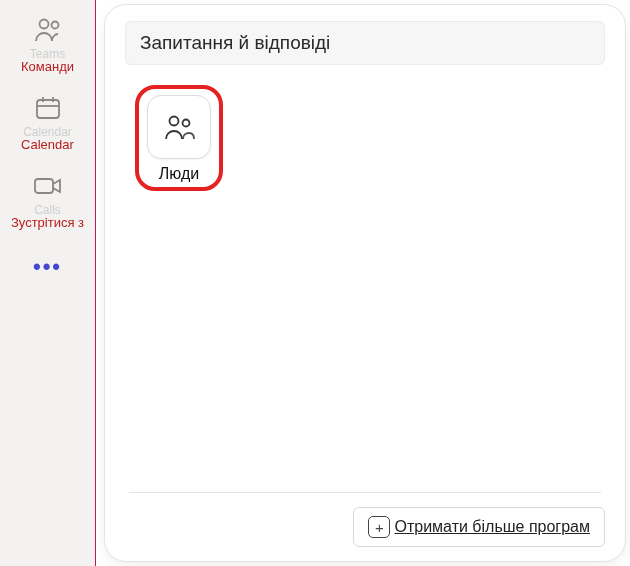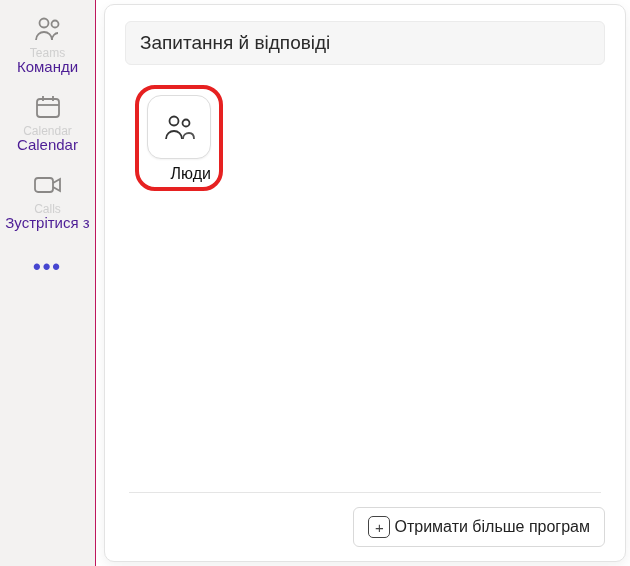--- a/index.html
+++ b/index.html
@@ -22,58 +22,58 @@
     justify-content: center;
     min-height: 78px;
     padding: 8px 2px 6px 2px;
     color: #8a8886;
     position: relative;
     cursor: pointer;
   }
   .side-icon { width: 30px; height: 30px; display: flex; align-items: center; justify-content: center; }
   .side-icon svg { stroke: #8a8886; }
   .side-label-ghost { font-size: 12px; color: #cfcfcf; margin-top: 2px; }
-  .side-label { font-size: 15px; color: #4c1d95; margin-top: -2px; white-space: nowrap; }
+  .side-label { font-size: 13px; color: #b91c1c; margin-top: -2px; white-space: nowrap; }
   .side-item.dots { min-height: 56px; }
   .side-item.dots .side-icon { color: #4646d0; font-size: 22px; letter-spacing: 2px; font-weight: bold; }
 
   
   .main {
     flex: 1;
     position: relative;
     display: flex;
     flex-direction: column;
   }
   .popover {
     position: absolute;
     top: 4px;
     left: 8px;
     right: 4px;
     bottom: 4px;
     background: #fff;
     border: 1px solid #e3e3e3;
-    border-radius: 10px;
+    border-radius: 22px;
     box-shadow: 0 4px 12px rgba(0,0,0,0.06);
     display: flex;
     flex-direction: column;
     padding: 16px 20px 14px 20px;
   }
   .search-bar {
     background: #f6f6f6;
     border: 1px solid #ebebeb;
     border-radius: 6px;
     padding: 10px 14px;
     font-size: 19px;
     color: #2a2a2a;
   }
   .tiles { padding: 20px 10px; flex: 1; display: flex; align-items: flex-start; }
   .tile-wrap {
     display: inline-flex;
     flex-direction: column;
-    align-items: flex-end;
+    align-items: center;
     border: 4px solid #e62121;
     border-radius: 20px;
     padding: 6px 8px 4px 8px;
     cursor: pointer;
   }
   .tile {
     width: 64px;
     height: 64px;
     border: 1px solid #ddd;
     border-radius: 14px;
@@ -99,21 +99,21 @@
     background: #fff;
     cursor: pointer;
   }
   .get-more .plus {
     width: 22px; height: 22px;
     border: 1.8px solid #444;
     border-radius: 5px;
     display: flex; align-items: center; justify-content: center;
     font-size: 15px; line-height: 1; color: #444;
   }
-  .get-more .label { margin-left: -4px; }
+  .get-more .label { margin-left: -4px; text-decoration: underline; }
 </style>
 </head>
 <body>
 
 <div class="app">
 
   <div class="sidebar">
 
     <div class="side-item">
       <span class="side-icon">

